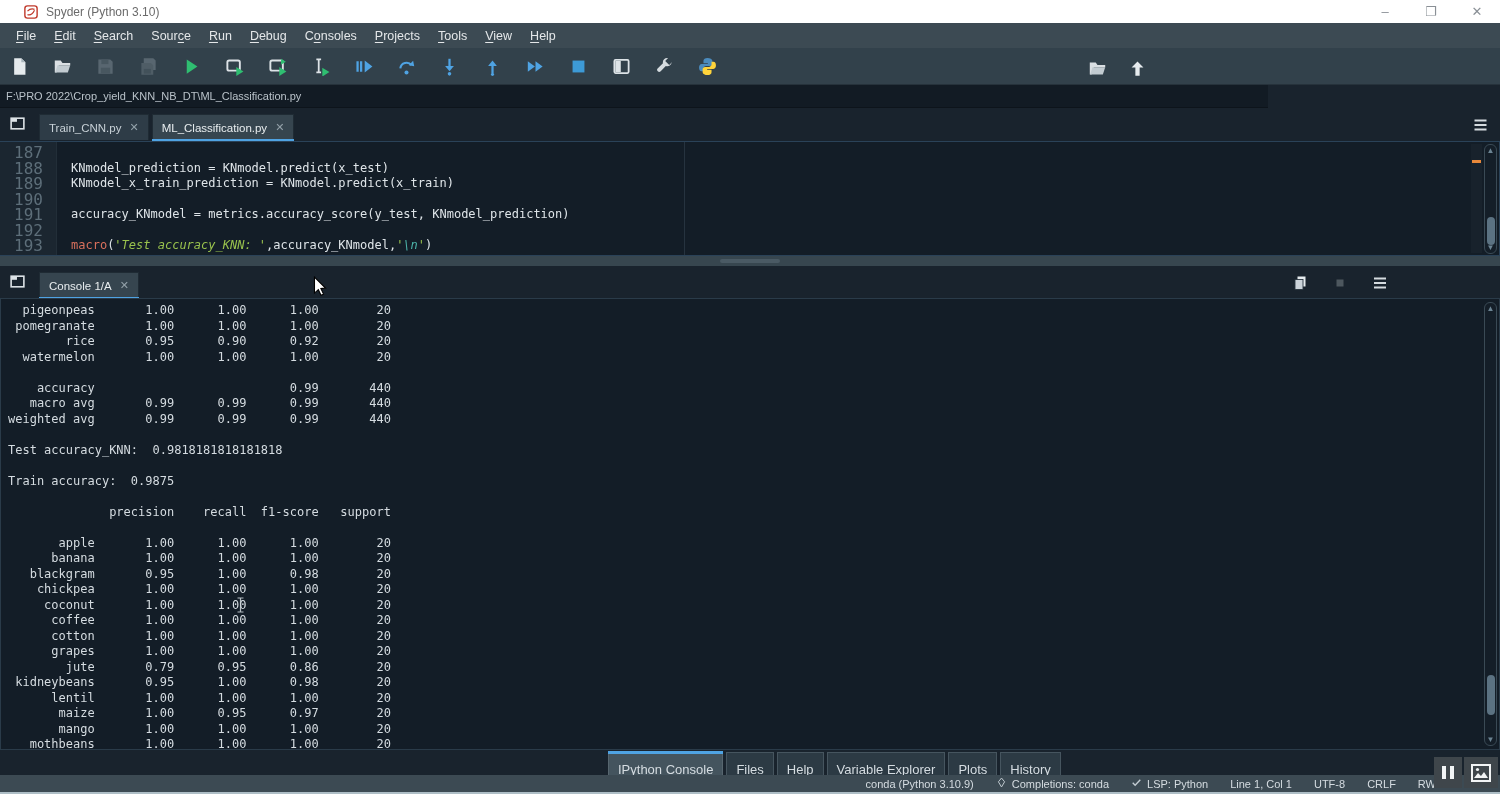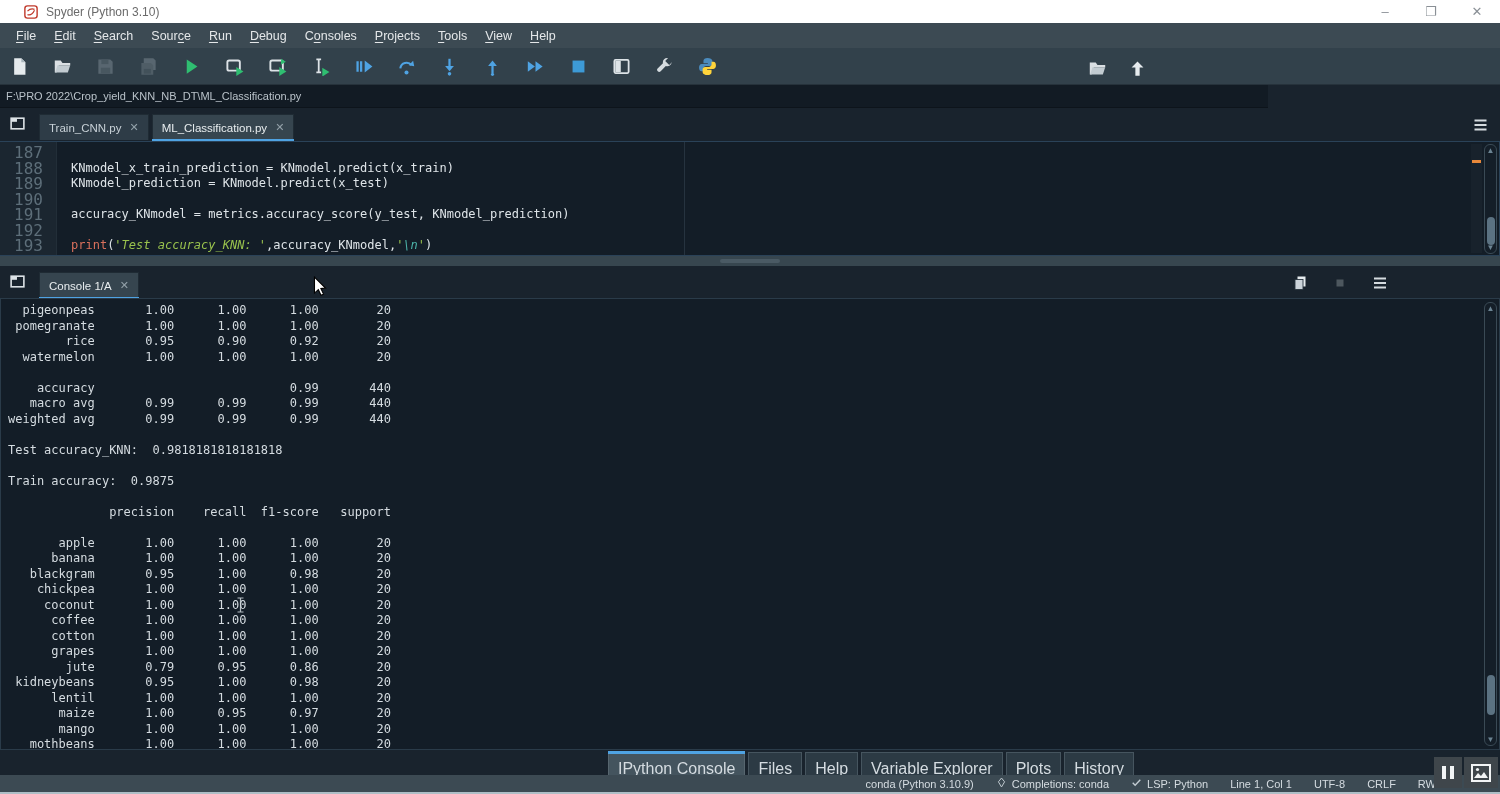--- a/index.html
+++ b/index.html
@@ -93,21 +93,21 @@
                   background:#131D27; border:1px solid #2A3B49; border-left:1px solid #2A3B49; }
   #console-text { position:absolute; left:7px; top:4px; color:#D5DCE1;
                   font-family:"DejaVu Sans Mono", monospace; font-size:12px;
                   line-height:15.5px; white-space:pre; }
   #console-vscroll { height:444px; top:3px; }
 
   
   #bottom-strip { left:0; top:750px; width:1500px; height:25px; background:#19232D; }
   #bottom-tabs { position:absolute; left:608px; top:2px; display:flex; }
   .btab { height:34px; display:flex; align-items:center; padding:0 9px; margin-right:3px;
-          background:#2C3A44; border:1px solid #46555F; font-size:16px; color:#D5DCE1; position:relative; }
+          background:#2C3A44; border:1px solid #46555F; font-size:13px; color:#D5DCE1; position:relative; }
   .btab.active { background:#44545E; border-color:#57666F; }
   .btab.active::before { content:""; position:absolute; left:-1px; right:-1px; top:-2px;
                           height:3px; background:#4FA3E3; }
 
   
   #statusbar { left:0; top:775px; width:1500px; height:17px; background:#3C4A53;
                display:flex; align-items:center; justify-content:flex-end; padding-right:64px; }
   .status-item { color:#D5DCE1; font-size:11px; margin-left:22px; display:flex; align-items:center; }
   .status-item .s-icon { margin-right:5px; color:#C3CCD2; font-size:10px; }
   .status-item .s-icon svg { width:11px; height:11px; }
@@ -314,26 +314,26 @@
           <div class="gut-num">188</div>
           <div class="gut-num">189</div>
           <div class="gut-num">190</div>
           <div class="gut-num">191</div>
           <div class="gut-num">192</div>
           <div class="gut-num">193</div>
         </div>
       <div id="code-area">
         <div id="edge-line"></div>
       <div class="code-line">&nbsp;</div>
+          <div class="code-line"><span class="tok-plain">KNmodel_prediction = KNmodel.predict(x_test)</span></div>
           <div class="code-line"><span class="tok-plain">KNmodel_x_train_prediction = KNmodel.predict(x_train)</span></div>
-          <div class="code-line"><span class="tok-plain">KNmodel_prediction = KNmodel.predict(x_test)</span></div>
           <div class="code-line">&nbsp;</div>
           <div class="code-line"><span class="tok-plain">accuracy_KNmodel = metrics.accuracy_score(y_test, KNmodel_prediction)</span></div>
           <div class="code-line">&nbsp;</div>
-          <div class="code-line"><span class="tok-builtin">print</span><span class="tok-plain">(</span><span class="tok-string">'Test accuracy_KNN: '</span><span class="tok-plain">,accuracy_KNmodel,</span><span class="tok-string">'</span><span class="tok-escape">\n</span><span class="tok-string">'</span><span class="tok-plain">)</span></div>
+          <div class="code-line"><span class="tok-builtin">macro</span><span class="tok-plain">(</span><span class="tok-string">'Test accuracy_KNN: '</span><span class="tok-plain">,accuracy_KNmodel,</span><span class="tok-string">'</span><span class="tok-escape">\n</span><span class="tok-string">'</span><span class="tok-plain">)</span></div>
         </div>
       <div class="scrollflag">
         <div class="flag-mark" style="top:16px;"></div>
       </div>
       <div class="vscroll" id="editor-vscroll">
         <span class="vs-arrow" style="top:1px;">▲</span>
         <div class="vs-thumb" style="top:72px;height:28px;"></div>
         <span class="vs-arrow" style="bottom:1px;">▼</span>
       </div>
     </div>

